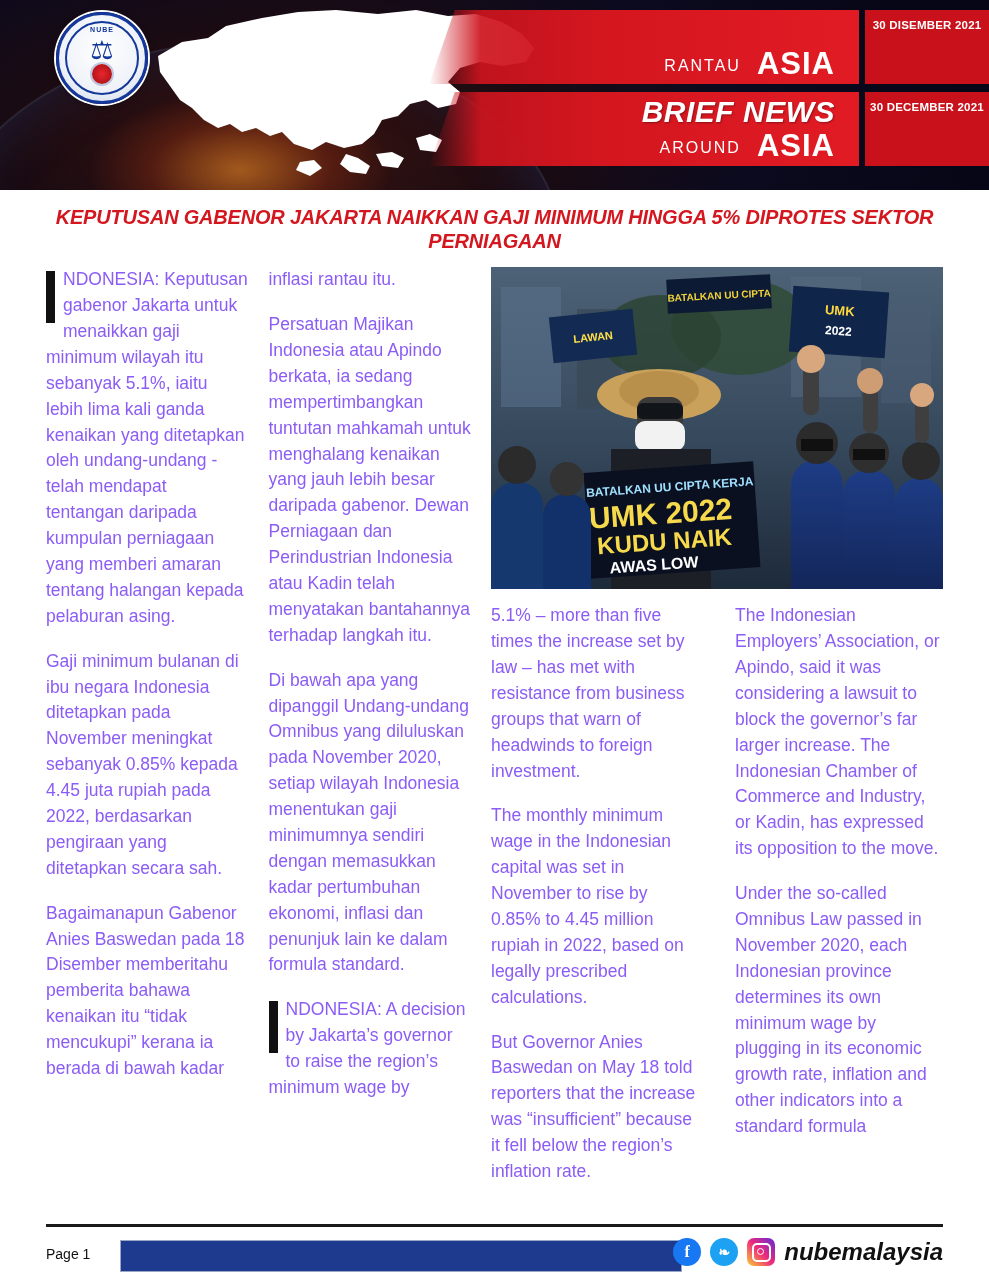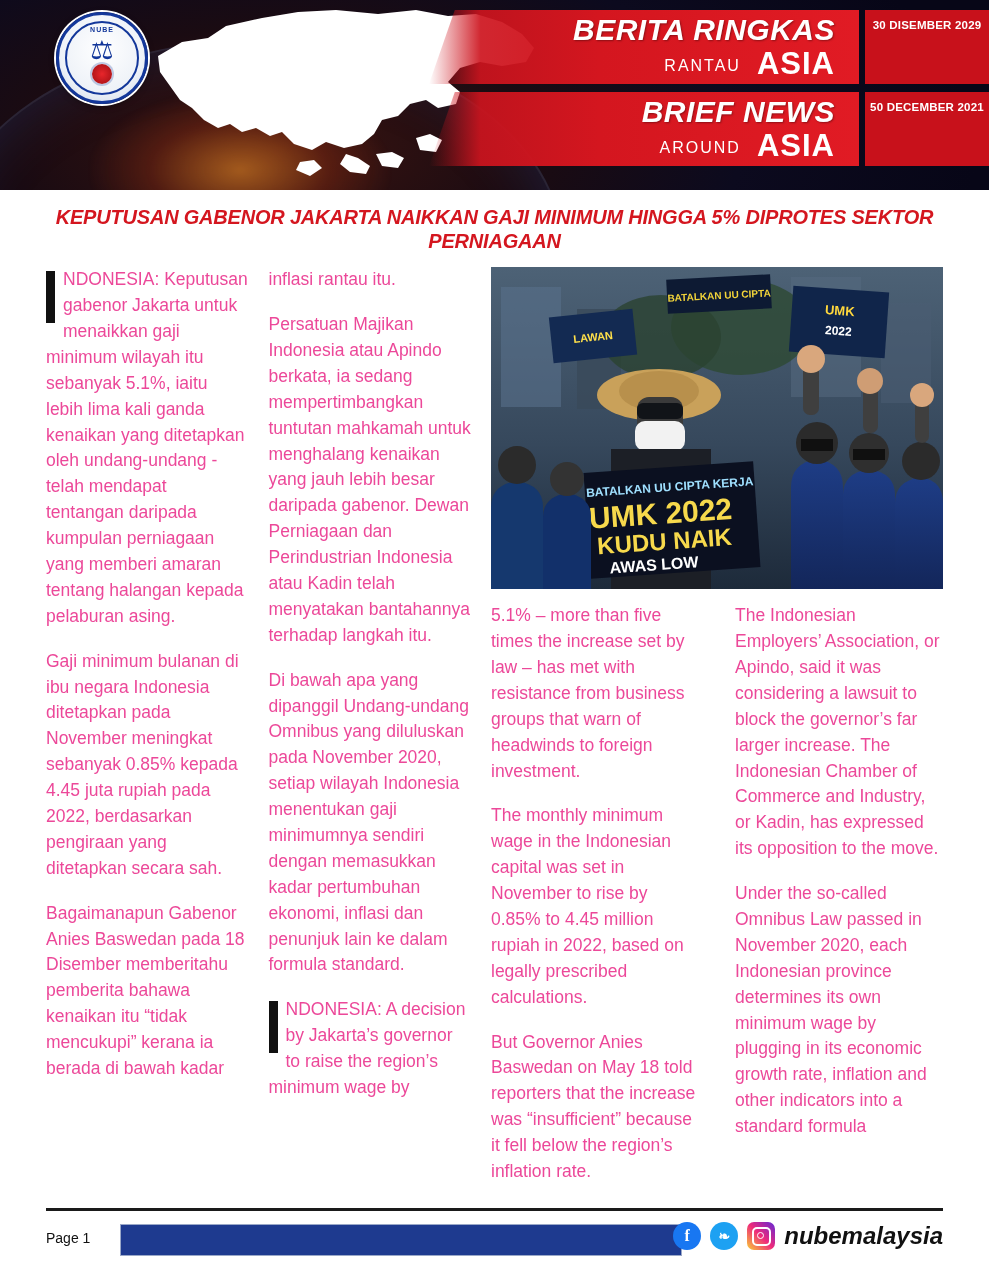--- a/index.html
+++ b/index.html
@@ -167,21 +167,21 @@
     box-sizing: border-box;
     display: flex;
     gap: 20px;
   }
   .col { width: 216px; }
   .col-right-wrap { width: 452px; }
 
   p.body {
     font-size: 17.5px;
     line-height: 1.48;
-    color: #ec4899;
+    color: #8b5cf6;
     margin: 0 0 19px 0;
     text-align: left;
   }
   .dropcap-para { position: relative; }
   .dropcap {
     float: left;
     width: 9px;
     height: 52px;
     background: #111111;
     margin: 4px 8px 0 0;
@@ -198,21 +198,21 @@
   .photo svg { position: absolute; inset: 0; width: 100%; height: 100%; }
 
   .right-cols { display: flex; gap: 36px; }
   .right-cols .col { width: 216px; }
 
   
   .footer {
     position: absolute;
     left: 0; bottom: 0;
     width: 989px;
-    height: 72px;
+    height: 56px;
     background: #ffffff;
   }
   .footer-rule {
     position: absolute;
     left: 46px; right: 46px; top: 0;
     height: 3px;
     background: #1a1a1a;
   }
   .page-label {
     position: absolute;
@@ -290,37 +290,36 @@
       <div class="logo-text-top">NUBE</div>
       <div class="logo-scale">⚖</div>
       <div class="logo-flower"></div>
     </div>
   </div>
 
   <div class="banner-group">
 
     <div class="banner-row">
       <div class="banner-red"></div>
-      <div class="banner-title">BERITA RINGKAS</div>
       <div class="banner-sub">
         <span>RANTAU</span><b>ASIA</b>
       </div>
       <div class="banner-date-box">
-        <span class="banner-date">30 DISEMBER 2029</span>
+        <span class="banner-date">30 DISEMBER 2021</span>
       </div>
     </div>
 
     <div class="banner-row">
       <div class="banner-red"></div>
       <div class="banner-title">BRIEF NEWS</div>
       <div class="banner-sub">
         <span>AROUND</span><b>ASIA</b>
       </div>
       <div class="banner-date-box">
-        <span class="banner-date">50 DECEMBER 2021</span>
+        <span class="banner-date">30 DECEMBER 2021</span>
       </div>
     </div>
 
   </div>
 </div>
 
 <div class="headline-area">
   <div class="headline">KEPUTUSAN GABENOR JAKARTA NAIKKAN GAJI MINIMUM HINGGA 5% DIPROTES SEKTOR PERNIAGAAN</div>
 </div>
 

